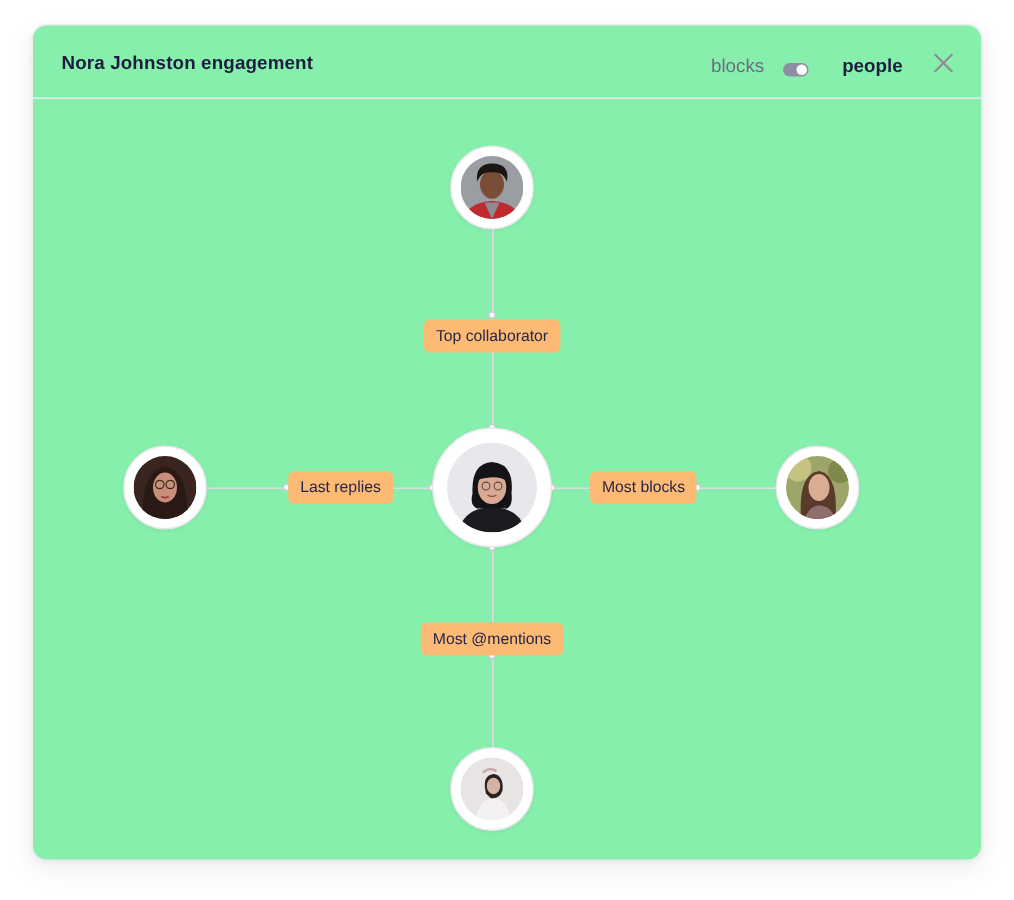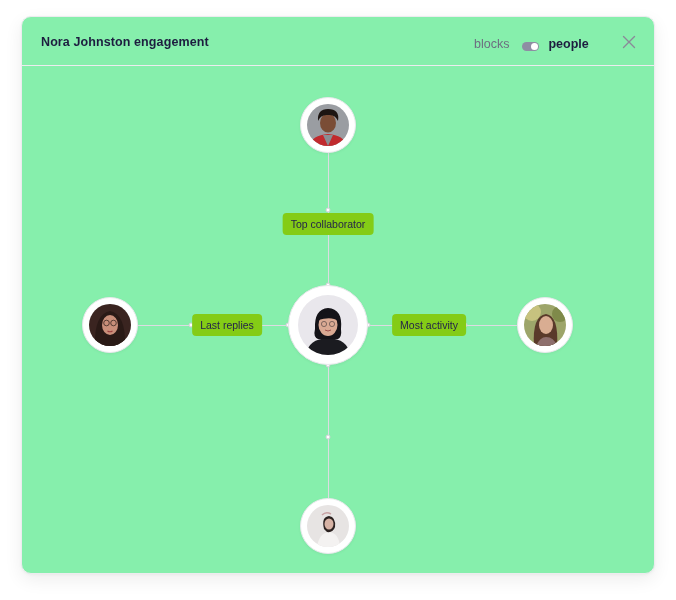--- a/index.html
+++ b/index.html
@@ -20,21 +20,21 @@
     color: #1d1d3f; letter-spacing: 0.1px;
   }
   .toggle-group { position: absolute; left: 452px; top: 18px; height: 16px; display: flex; align-items: flex-end; }
   .lbl-blocks { font-size: 12.5px; color: #6d6d80; }
   .switch {
     width: 17px; height: 9px; border-radius: 5px; background: #8e8ea3; margin-left: 13px; position: relative;
   }
   .switch .knob {
     position: absolute; right: 1px; top: 1px; width: 7px; height: 7px; border-radius: 50%; background: #ffffff;
   }
-  .lbl-people { font-size: 12.5px; color: #1d1d3f; font-weight: bold; margin-left: 9px; }
+  .lbl-people { font-size: 12.5px; color: #1d1d3f; font-weight: bold; margin-left: 22px; }
   .close {
     position: absolute; left: 600px; top: 18px; width: 14px; height: 14px; cursor: pointer;
   }
 
   .canvas { position: absolute; left: 0; top: 0; width: 676px; height: 600px; pointer-events: none; }
   .canvas > * { pointer-events: auto; }
   .line { position: absolute; background: #dcdce2; }
   .dot {
     position: absolute; width: 5px; height: 5px; border-radius: 50%;
     background: #ffffff; border: 1px solid #cfcfd6; transform: translate(-50%,-50%);
@@ -45,21 +45,21 @@
     border: 1px solid #e8e8ec; box-shadow: 0 1px 3px rgba(0,0,0,0.05);
     transform: translate(-50%,-50%); display: flex; align-items: center; justify-content: center;
   }
   .node.small { width: 56px; height: 56px; }
   .node.big { width: 80px; height: 80px; }
   .avatar { border-radius: 50%; overflow: hidden; position: relative; }
   .node.small .avatar { width: 42px; height: 42px; }
   .node.big .avatar { width: 60px; height: 60px; }
 
   .tag {
-    position: absolute; transform: translate(-50%,-50%); background: #84cc16; border-radius: 4px;
+    position: absolute; transform: translate(-50%,-50%); background: #fdba74; border-radius: 4px;
     font-size: 10.5px; color: #25254a; padding: 5px 8px; white-space: nowrap; height: 22px; line-height: 12px;
   }
 </style>
 </head>
 <body>
 
 <div class="card">
   <div class="header">
     <div class="title">Nora Johnston engagement</div>
     <div class="toggle-group">
@@ -88,21 +88,22 @@
   <div class="dot" style="left:328px; top:285px;"></div>
   <div class="dot" style="left:288px; top:325px;"></div>
   <div class="dot" style="left:368px; top:325px;"></div>
   <div class="dot" style="left:328px; top:365px;"></div>
   <div class="dot" style="left:328px; top:437px;"></div>
   <div class="dot" style="left:191px; top:325px;"></div>
   <div class="dot" style="left:465px; top:325px;"></div>
 
   <div class="tag" style="left:328px; top:224px;">Top collaborator</div>
   <div class="tag" style="left:227px; top:325px;">Last replies</div>
-  <div class="tag" style="left:429px; top:325px;">Most activity</div>
+  <div class="tag" style="left:429px; top:325px;">Most blocks</div>
+  <div class="tag" style="left:328px; top:426px;">Most @mentions</div>
 
   <div class="node big" style="left:328px; top:325px;">
     <div class="avatar">
       <svg width="60" height="60" viewBox="0 0 60 60">
         <rect width="60" height="60" fill="#e9e7ec"></rect>
         <path d="M8 60 Q10 44 30 43 Q50 44 52 60 Z" fill="#1b1b20"></path>
         <path d="M17 34 Q16 14 30 13 Q45 14 43 34 Q44 42 40 44 L20 44 Q15 42 17 34 Z" fill="#141318"></path>
         <ellipse cx="30" cy="30" rx="9.5" ry="11" fill="#d9a993"></ellipse>
         <path d="M20 25 Q22 15 31 16 Q40 17 40 26 Q34 21 20 25 Z" fill="#141318"></path>
         <circle cx="26" cy="29" r="2.6" fill="none" stroke="#5a4a48" stroke-width="0.7"></circle>

